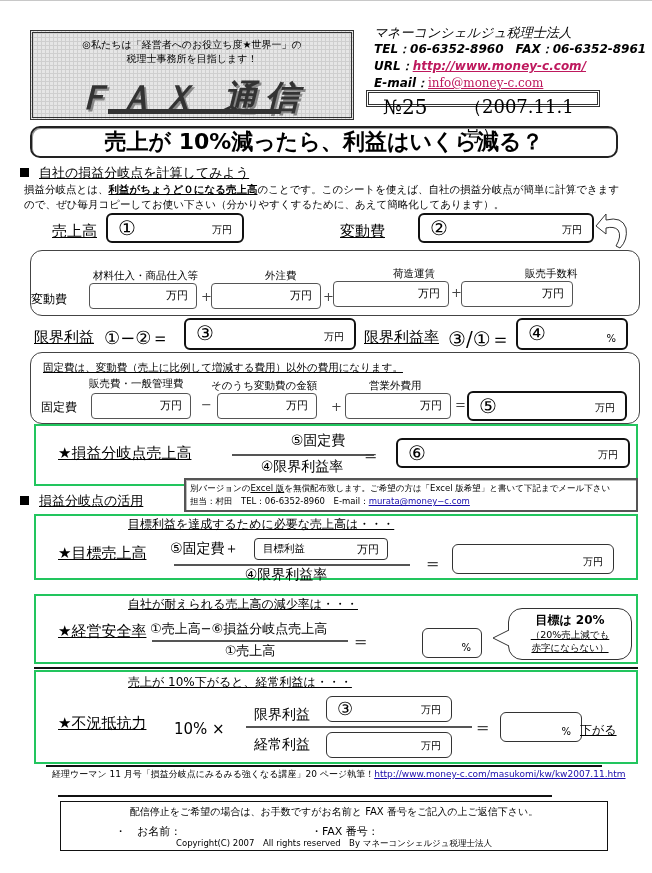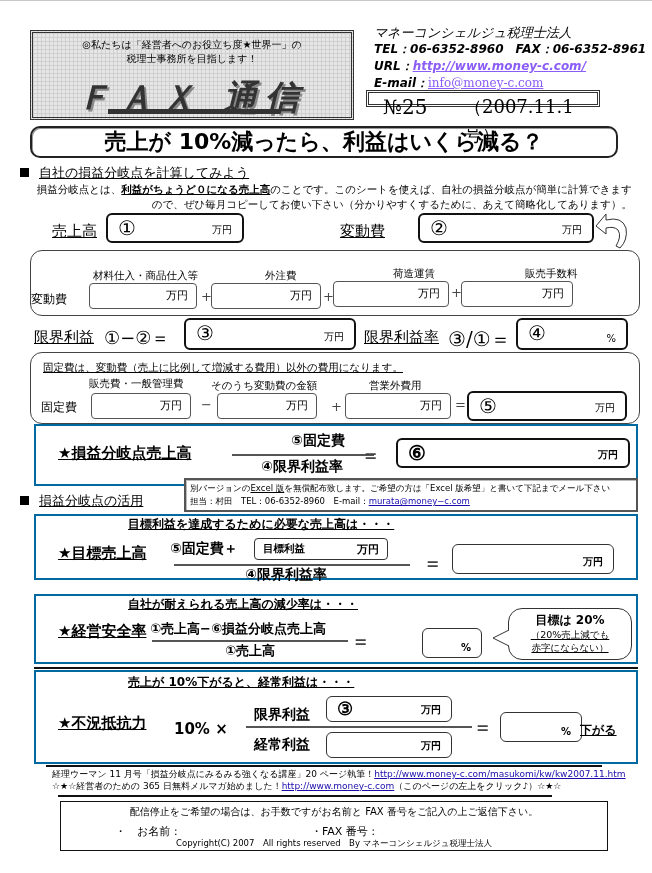--- a/index.html
+++ b/index.html
@@ -14,45 +14,45 @@
         background-size:4px 4px;box-sizing:border-box;}
   .logo .motto{position:absolute;left:0;right:0;top:5px;text-align:center;font-size:10px;line-height:14px;
         font-family:"DejaVu Sans",sans-serif;}
   .logo .faxtitle{position:absolute;left:0;right:0;top:42px;text-align:center;font-size:34px;font-weight:bold;
         font-style:italic;font-family:"DejaVu Sans",sans-serif;letter-spacing:8px;color:#333;
         text-shadow:2px 2px 0 #888;}
   .logo .bar{position:absolute;left:75px;width:172px;top:76px;height:5px;background:#333;}
   .firm{left:374px;top:24px;font-family:"DejaVu Sans",sans-serif;font-style:italic;font-size:12px;line-height:17px;}
   .firm .name{font-size:13px;font-weight:normal;}
   .firm b{font-weight:bold;}
-  .firm a{color:#8b5cf6;}
+  .firm a{color:#be185d;}
   .firm .mail{font-family:"DejaVu Serif",serif;font-style:normal;}
   .issue{left:366px;top:90px;width:234px;height:17px;border:3px double #333;box-sizing:border-box;
          font-size:20px;line-height:28px;}
   .issue .no{position:absolute;left:14px;}
   .issue .dt{position:absolute;left:95px;font-size:18px;}
   .headline{left:30px;top:126px;width:588px;height:32px;border:2px solid #222;border-radius:10px;
         box-shadow:1px 1px 0 #999 inset;box-sizing:border-box;text-align:center;font-family:"DejaVu Sans",sans-serif;
         font-weight:bold;font-size:22px;line-height:28px;}
   .sec{font-family:"DejaVu Sans",sans-serif;font-size:13px;}
   .sec .sq{display:inline-block;width:9px;height:9px;background:#000;margin-right:10px;}
   .sec .t{text-decoration:underline;}
-  .intro{left:32px;top:182px;width:600px;font-size:10.5px;line-height:15px;font-family:"DejaVu Sans",sans-serif;text-align:right;}
+  .intro{left:24px;top:182px;width:600px;font-size:10.5px;line-height:15px;font-family:"DejaVu Sans",sans-serif;}
   .intro b{text-decoration:underline;}
   .lbl{font-family:"DejaVu Sans",sans-serif;font-size:15px;text-decoration:underline;}
   .box{border:1.5px solid #333;border-radius:6px;box-sizing:border-box;background:#fff;}
   .box.thick{border:2px solid #111;}
   .box .n{position:absolute;left:10px;top:0;font-size:20px;line-height:26px;}
   .box .u{position:absolute;right:10px;bottom:4px;font-size:10px;font-family:"DejaVu Sans",sans-serif;}
   .group{border:1.5px solid #444;border-radius:12px;box-sizing:border-box;}
   .small{font-size:10.5px;font-family:"DejaVu Sans",sans-serif;}
   .sbox{border:1px solid #555;border-radius:4px;box-sizing:border-box;background:#fff;}
   .sbox .u{position:absolute;right:8px;top:4px;font-size:11px;font-family:"DejaVu Sans",sans-serif;}
   .op{font-size:13px;color:#444;}
-  .frame{border:2px solid #0369a1;box-sizing:border-box;font-weight:bold;}
+  .frame{border:2px solid #22c55e;box-sizing:border-box;}
   .starlbl{font-family:"DejaVu Sans",sans-serif;font-size:15px;text-decoration:underline;}
   .frac{font-size:14px;font-family:"DejaVu Sans",sans-serif;}
   .line{height:1.5px;background:#555;}
   .uline{text-decoration:underline;font-size:12px;font-family:"DejaVu Sans",sans-serif;}
   .excel{left:184px;top:478px;width:454px;height:34px;border:2px solid #555;box-sizing:border-box;
          background:#fff;font-size:8.5px;line-height:13px;padding:2px 4px;font-family:"DejaVu Sans",sans-serif;
          box-shadow:inset 1px 1px 0 #bbb;}
   .excel a{color:#1a0dab;}
   .bubble{left:508px;top:608px;width:124px;height:52px;border:1px solid #333;border-radius:14px;box-sizing:border-box;
           text-align:center;background:#fff;font-family:"DejaVu Sans",sans-serif;}
@@ -247,21 +247,20 @@
   <span class="abs op" style="left:440px;top:46px;font-size:16px;">=</span>
   <div class="abs box" style="left:464px;top:40px;width:82px;height:30px;border-width:1.5px;">
     <span class="u">%</span>
   </div>
   <div class="abs uline" style="left:544px;top:50px;">下がる</div>
 </div>
 
 <div class="abs divline" style="left:46px;top:765px;width:556px;height:2px;"></div>
 <div class="abs footer1">
   <div><span>経理ウーマン 11 月号「損益分岐点にみるみる強くなる講座」20 ページ執筆！</span><a href="#">http://www.money-c.com/masukomi/kw/kw2007.11.htm</a></div>
-  <div><span>☆★☆経営者のための 365 日無料メルマガ始めました！</span><a href="#">http://www.money-c.com</a><span>（このページの左上をクリック♪）☆★☆</span></div>
 </div>
 <div class="abs divline" style="left:58px;top:795px;width:494px;height:2px;"></div>
 
 <div class="abs optout">
   <div style="position:absolute;left:0;right:0;top:3px;text-align:center;">配信停止をご希望の場合は、お手数ですがお名前と FAX 番号をご記入の上ご返信下さい。</div>
   <div style="position:absolute;left:54px;top:22px;font-size:11px;">・　お名前：</div>
   <div style="position:absolute;left:250px;top:22px;font-size:11px;">・FAX 番号：</div>
   <div style="position:absolute;left:0;right:0;top:36px;text-align:center;font-size:8.5px;">Copyright(C) 2007　All rights reserved　By マネーコンシェルジュ税理士法人</div>
 </div>
 

